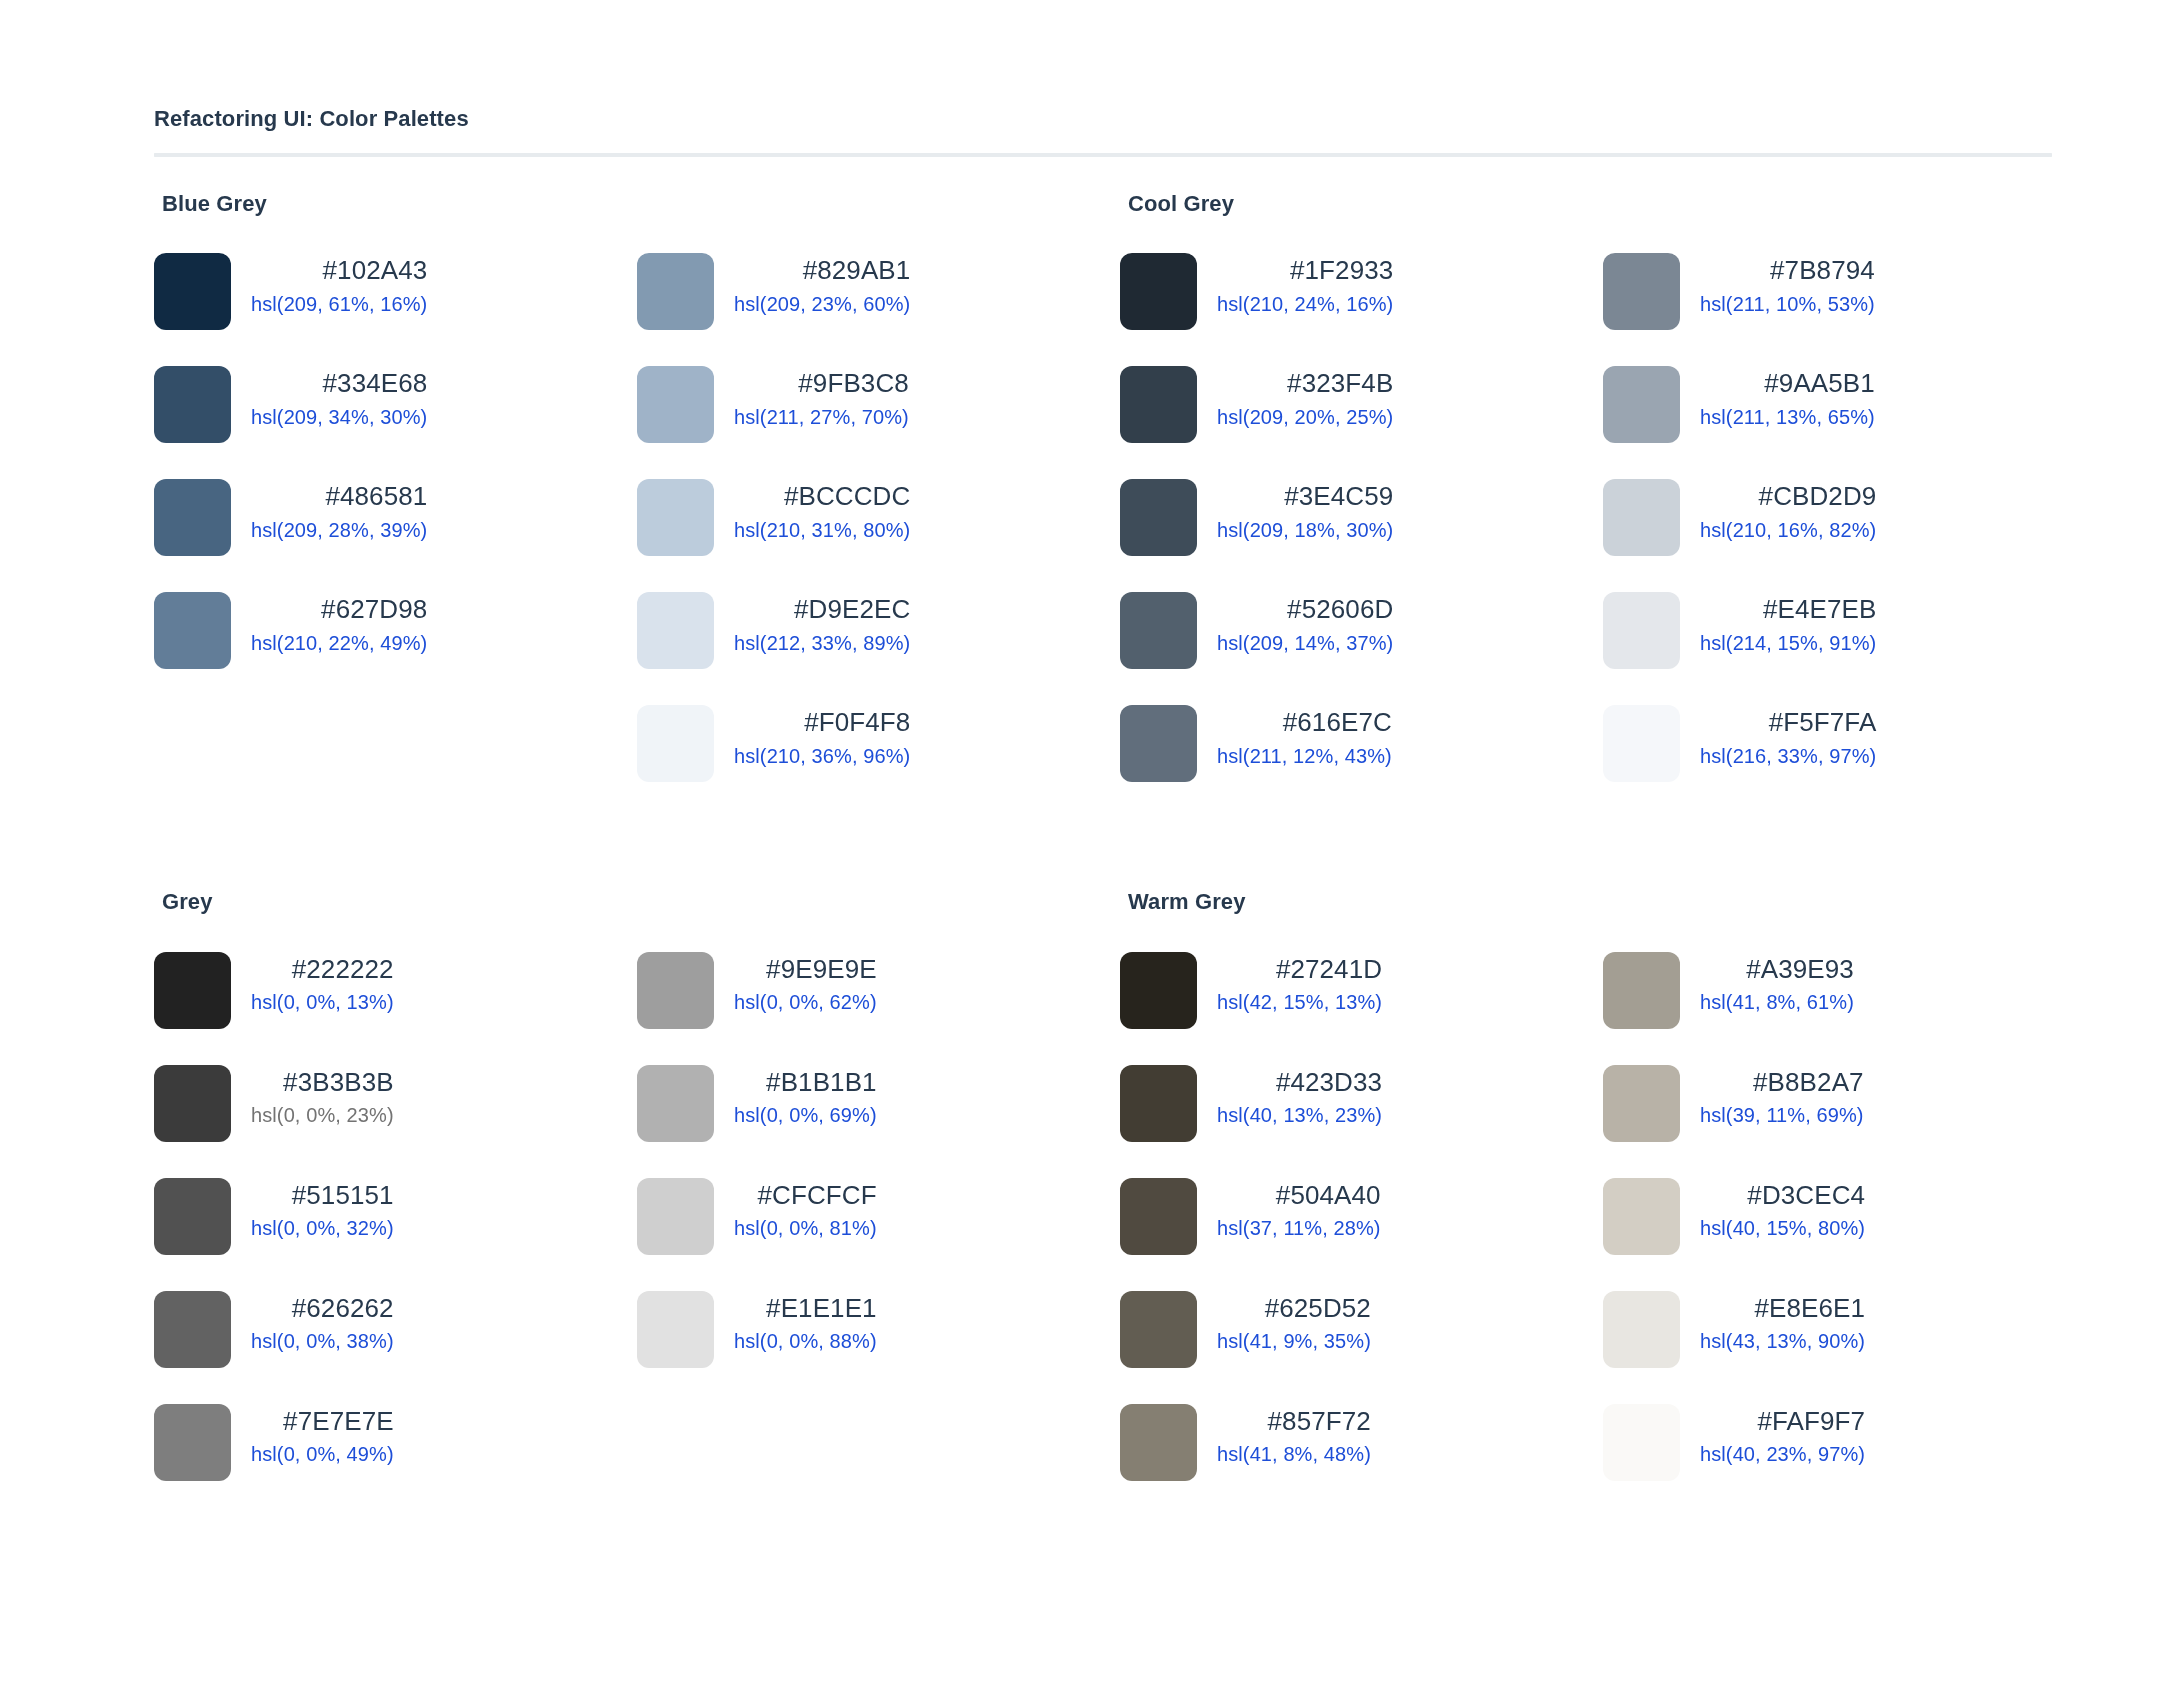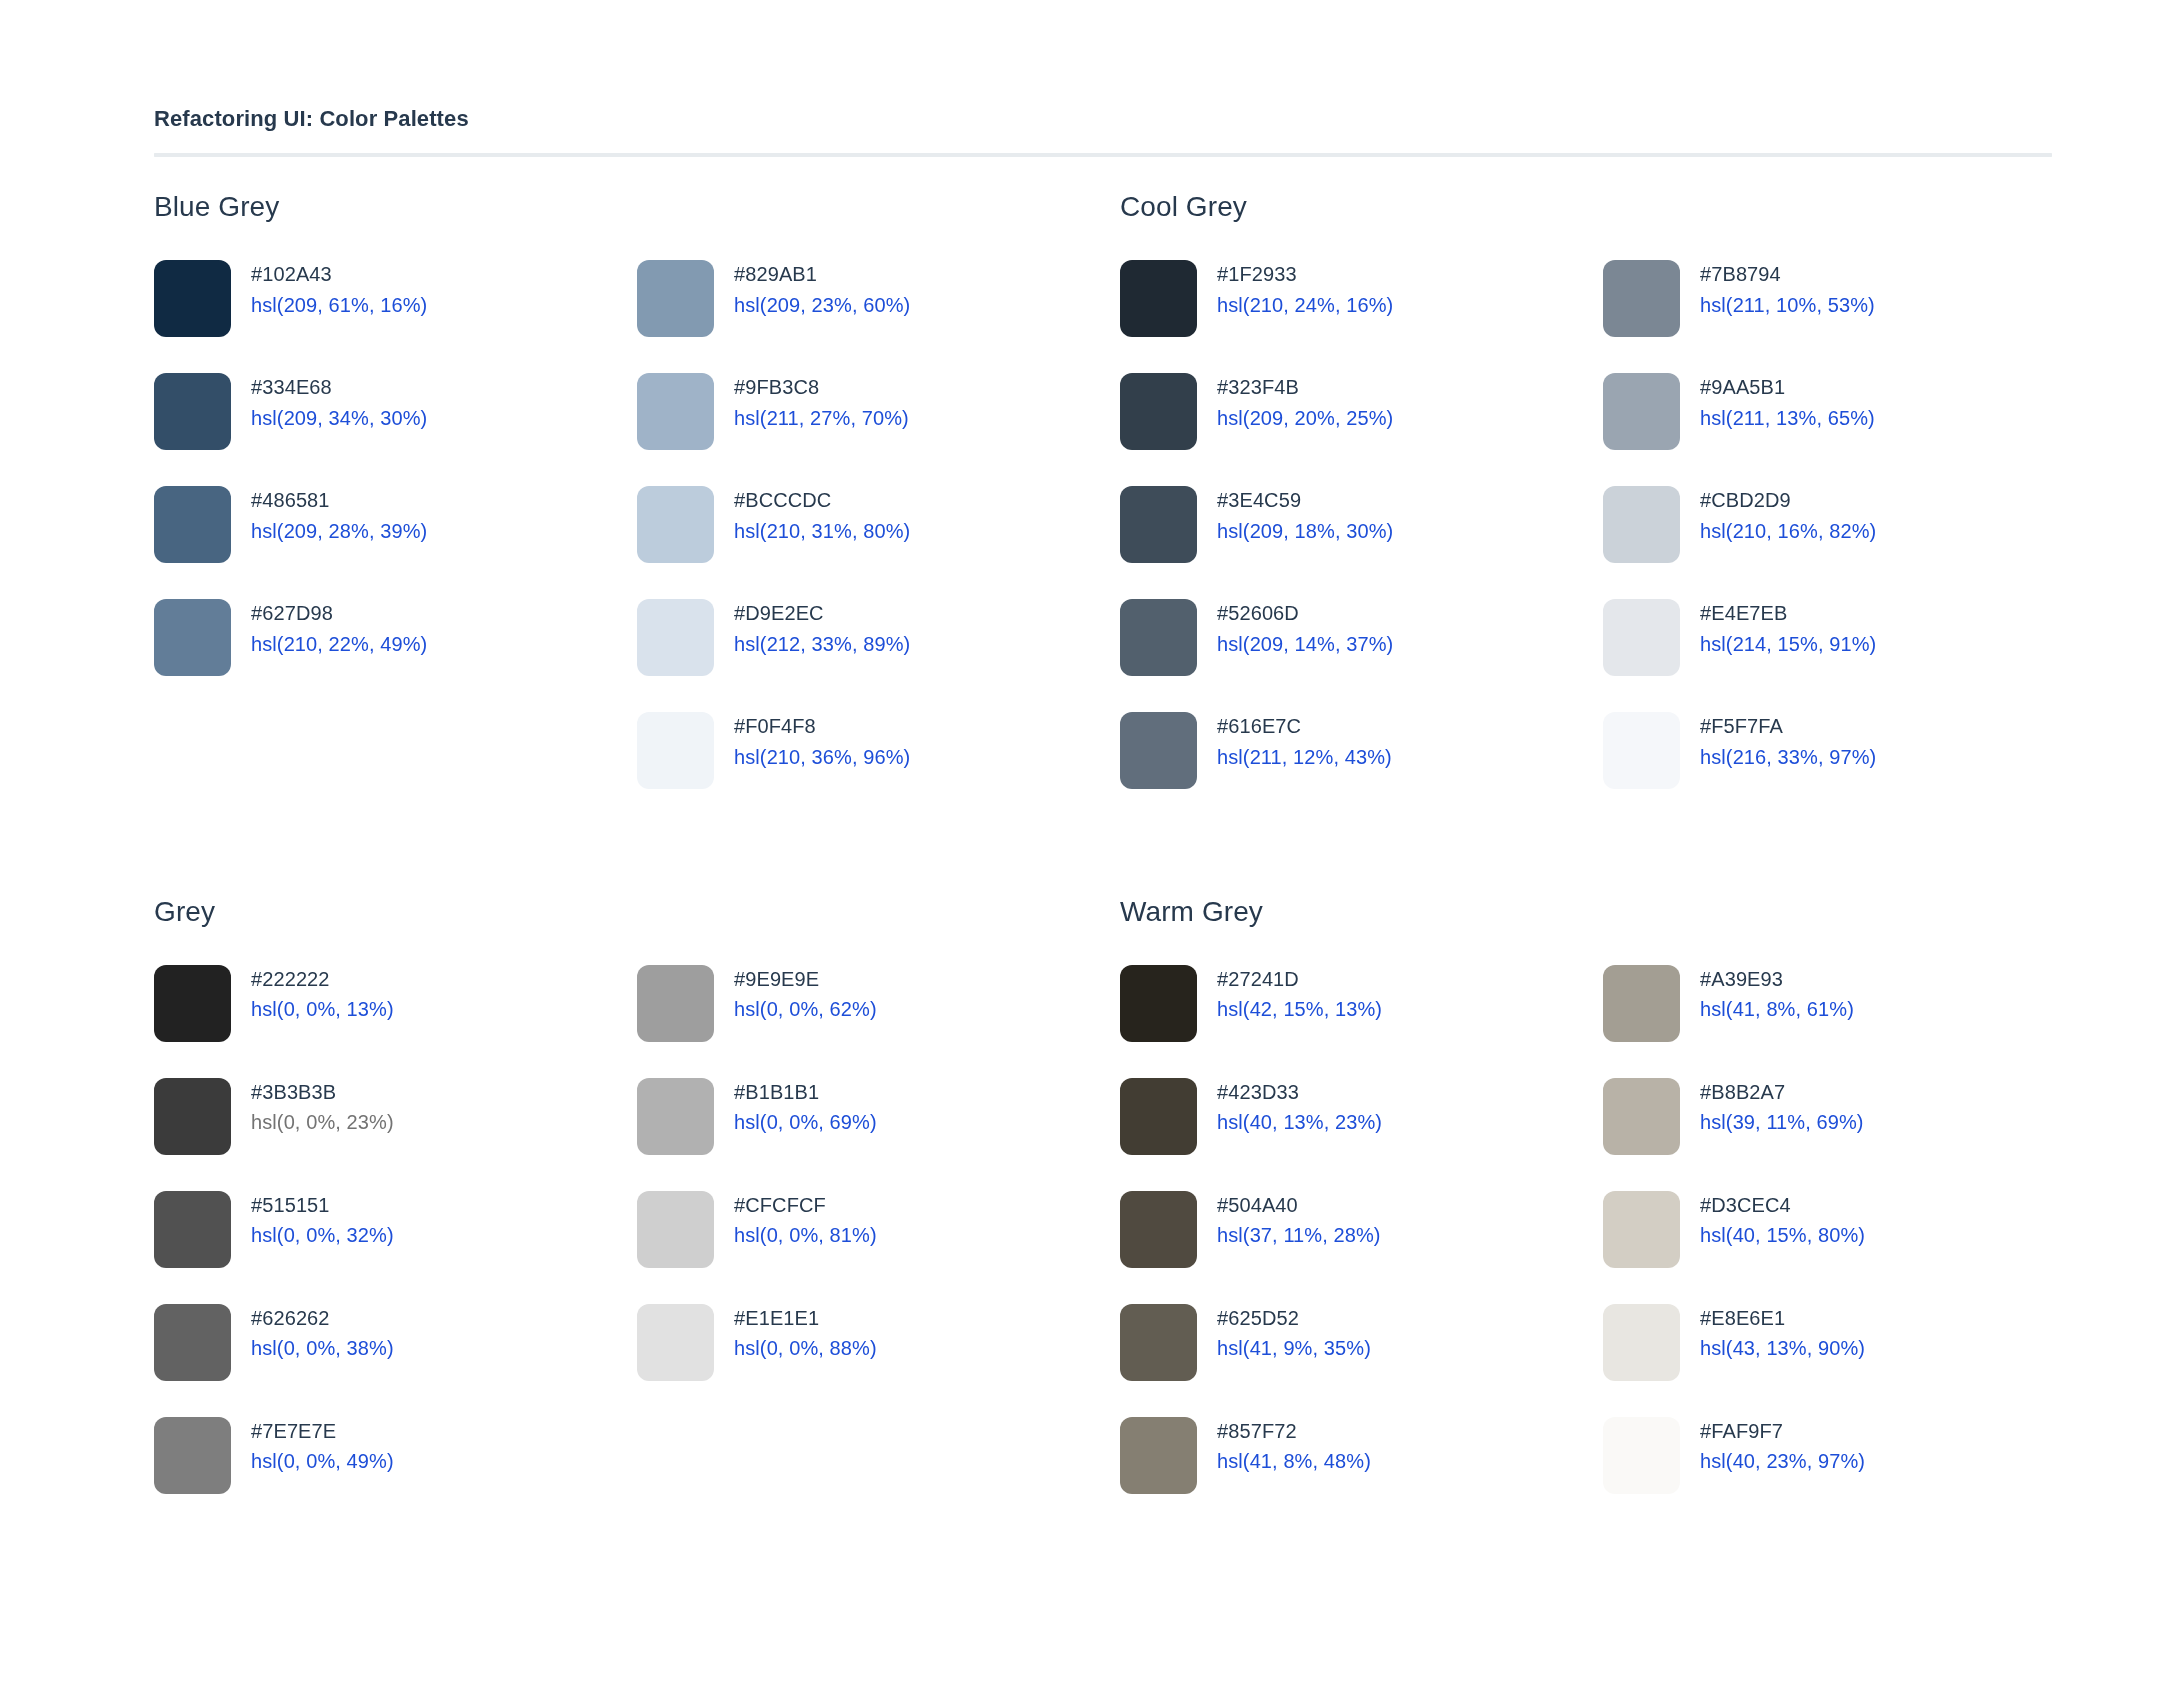--- a/index.html
+++ b/index.html
@@ -55,25 +55,25 @@
     display: grid;
     grid-template-columns: 966px 960px;
     grid-template-rows: auto auto;
     row-gap: 73px;
   }
 
   .palette {
     position: relative;
   }
   .palette-title {
-    font-size: 28px;
-    font-weight: 400;
+    font-size: 22px;
+    font-weight: 700;
     letter-spacing: 0.1px;
     color: #27394d;
-    margin: 0 0 36px 0;
+    margin: 0 0 36px 8px;
     line-height: 1.1;
     white-space: nowrap;
   }
 
   .swatch-columns {
     display: grid;
     grid-template-columns: 483px 483px;
   }
 
   .swatch-col {
@@ -97,25 +97,26 @@
 
   .swatch-labels {
     margin-left: 20px;
     padding-top: 5.3px;
     display: flex;
     flex-direction: column;
     line-height: 1.0;
   }
 
   .swatch-hex {
-    font-size: 20px;
+    font-size: 26px;
     letter-spacing: 0.1px;
     color: #27394d;
     margin-bottom: 10.6px;
     white-space: nowrap;
+    text-align: right;
   }
 
   .swatch-hsl {
     font-size: 20px;
     letter-spacing: 0.1px;
     color: #1d4ed8;
     white-space: nowrap;
   }
 
   

